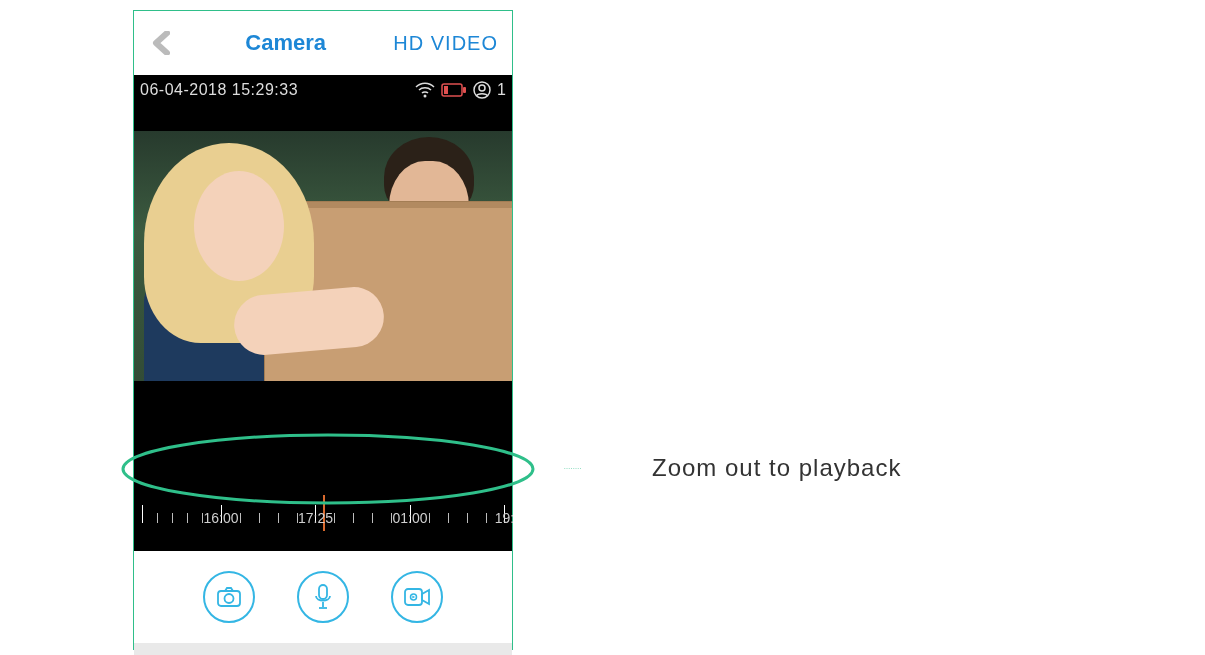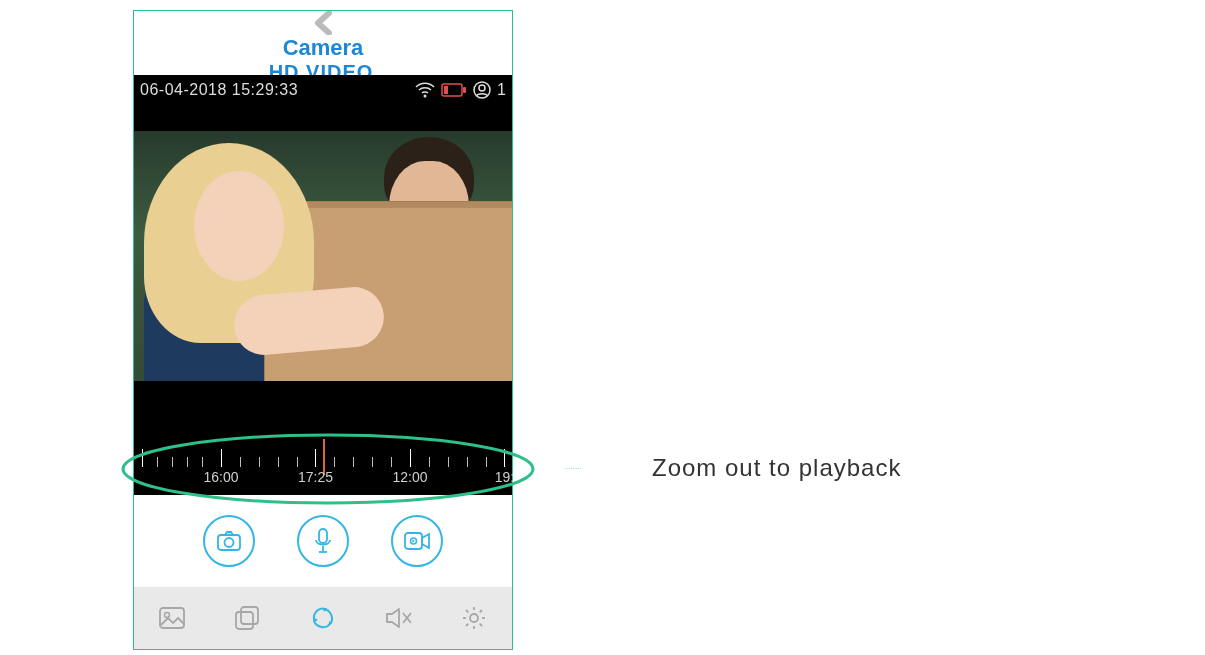--- a/index.html
+++ b/index.html
@@ -21,21 +21,20 @@
     border: 1px solid #2fbf8a;
     box-sizing: border-box;
     background: #ffffff;
   }
 
   .header {
     height: 64px;
     display: flex;
     align-items: center;
     padding: 0 10px;
-    flex-direction: column;
   }
 
   .back-chevron {
     width: 34px;
     display: flex;
     align-items: center;
     justify-content: center;
     cursor: pointer;
   }
 
@@ -43,29 +42,29 @@
     flex: 1;
     text-align: center;
     color: #1d87d6;
     font-size: 22px;
     font-weight: 700;
   }
 
   .header-right {
     color: #1d87d6;
     font-size: 20px;
-    font-weight: 700;
+    font-weight: 400;
     padding-right: 4px;
     letter-spacing: 1px;
     cursor: pointer;
   }
 
   .video-area {
     background: #000000;
-    height: 420px;
+    height: 476px;
     position: relative;
     color: #ffffff;
   }
 
   .overlay-top {
     position: absolute;
     top: 6px;
     left: 6px;
     right: 6px;
     display: flex;
@@ -213,21 +212,21 @@
     position: absolute;
     bottom: 0;
     width: 1px;
     background: #bdbdbd;
   }
   .tick.major { height: 18px; background: #fff; }
   .tick.minor { height: 10px; }
 
   .tick-label {
     position: absolute;
-    top: 30px;
+    top: 15px;
     font-size: 14px;
     color: #cfcfcf;
     transform: translateX(-50%);
     font-family: Arial, sans-serif;
   }
   .tick-playhead {
     position: absolute;
     top: 0;
     bottom: 20px;
     width: 2px;
@@ -378,21 +377,21 @@
         <div class="tick major" style="left:73%"></div>
         <div class="tick minor" style="left:78%"></div>
         <div class="tick minor" style="left:83%"></div>
         <div class="tick minor" style="left:88%"></div>
         <div class="tick minor" style="left:93%"></div>
         <div class="tick major" style="left:98%"></div>
       </div>
       <div class="tick-playhead"></div>
       <span class="tick-label" style="left:23%">16:00</span>
       <span class="tick-label" style="left:48%">17:25</span>
-      <span class="tick-label" style="left:73%">12:00</span>
+      <span class="tick-label" style="left:73%">01:00</span>
       <span class="tick-label" style="left:98%">19:</span>
     </div>
   </div>
 
   <div class="controls-row">
     <div class="circle-btn">
       <svg width="24" height="20" viewBox="0 0 24 20">
         <rect x="1" y="4" width="22" height="15" rx="3" fill="none" stroke="#34b6e4" stroke-width="1.8"></rect>
         <path d="M8 4 L10 1 H14 L16 4" fill="none" stroke="#34b6e4" stroke-width="1.8"></path>
         <circle cx="12" cy="11.5" r="4.5" fill="none" stroke="#34b6e4" stroke-width="1.8"></circle>

